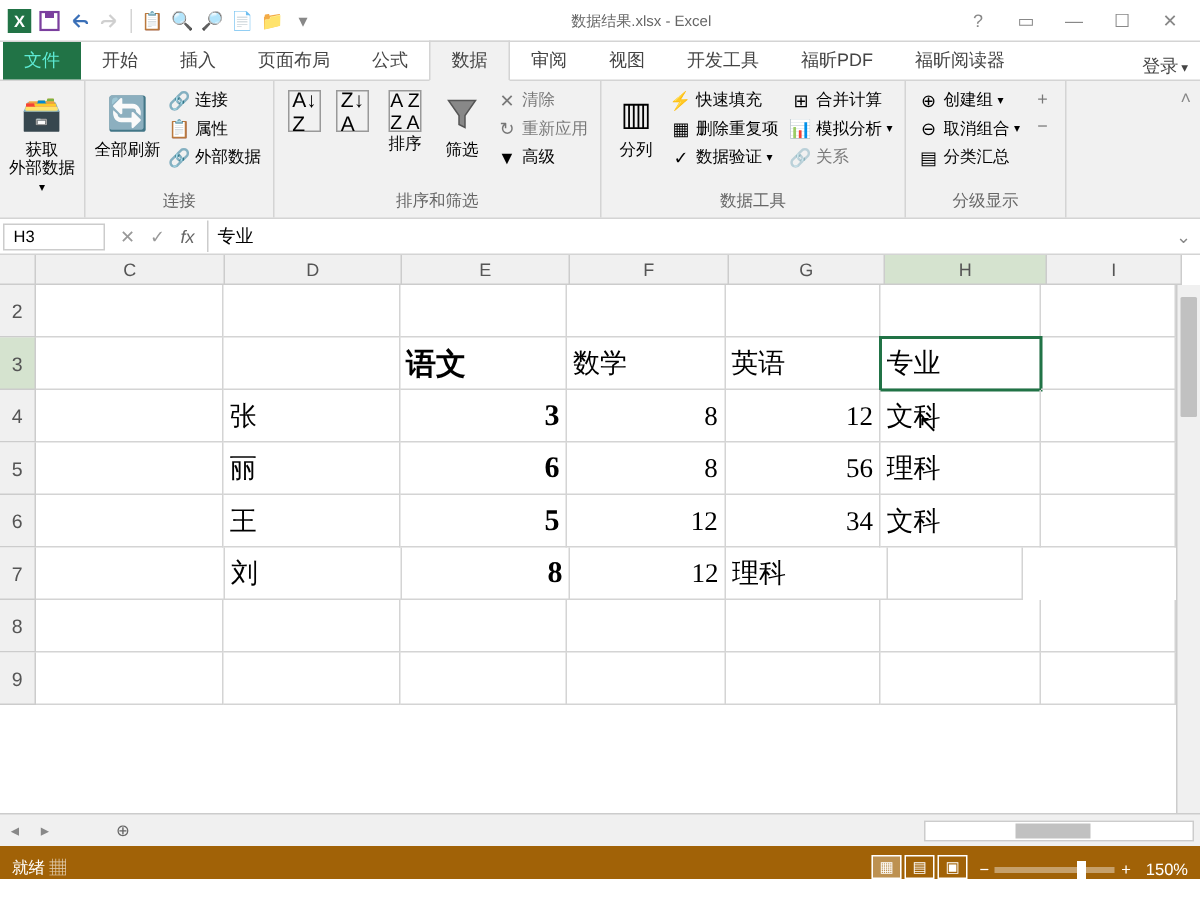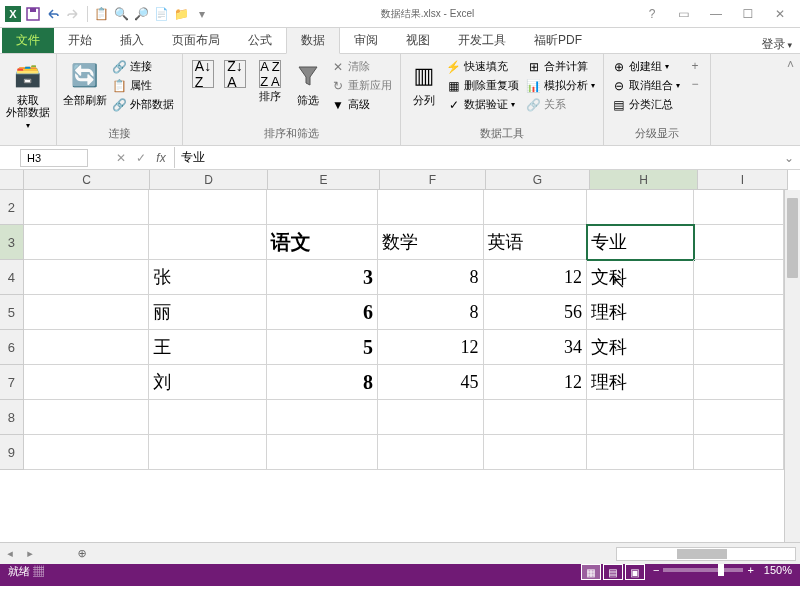--- a/index.html
+++ b/index.html
@@ -6,35 +6,35 @@
 body{background:#fff;font-size:12px;overflow:hidden;width:800px;height:600px}
 .titlebar{height:28px;background:#fff;display:flex;align-items:center;border-bottom:1px solid #d4d4d4}
 .qat{display:flex;align-items:center;padding:0 4px;gap:2px}
 .qat-icon{width:18px;height:18px;display:flex;align-items:center;justify-content:center;cursor:pointer}
 .qat-sep{width:1px;height:16px;background:#d4d4d4;margin:0 3px}
 .title-text{flex:1;text-align:center;color:#666;font-size:10px}
 .win-controls{display:flex;gap:8px;padding-right:8px;color:#888}
 .win-btn{width:24px;text-align:center;cursor:pointer}
 .ribbon-tabs{height:26px;background:#fff;display:flex;align-items:flex-end;padding-left:2px;border-bottom:1px solid #d4d4d4}
 .tab{padding:4px 14px;font-size:12px;cursor:pointer;color:#444}
-.tab.file{background:#217346;color:#bef264}
+.tab.file{background:#217346;color:#5eead4}
 .tab.active{border:1px solid #d4d4d4;border-bottom:1px solid #f1f1f1;background:#f1f1f1;margin-bottom:-1px}
 .login-tab{margin-left:auto;padding-right:8px;color:#444;display:flex;align-items:center;gap:2px}
 .ribbon{height:92px;background:#f1f1f1;display:flex;border-bottom:1px solid #d4d4d4}
 .rgroup{border-right:1px solid #d4d4d4;padding:2px 6px;display:flex;flex-direction:column;justify-content:space-between}
 .rgroup-content{display:flex;gap:4px;flex:1;align-items:flex-start;padding-top:2px}
 .rgroup-label{text-align:center;font-size:11px;color:#666;padding-bottom:2px}
 .big-btn{display:flex;flex-direction:column;align-items:center;width:44px;cursor:pointer;padding-top:2px}
 .big-btn-icon{width:32px;height:32px;display:flex;align-items:center;justify-content:center;font-size:22px}
 .big-btn-label{font-size:11px;text-align:center;line-height:1.1;margin-top:2px}
 .small-btns{display:flex;flex-direction:column;gap:2px}
 .small-btn{display:flex;align-items:center;gap:3px;font-size:11px;cursor:pointer;white-space:nowrap;padding:1px 2px}
 .small-icon{width:14px;height:14px;display:inline-flex;align-items:center;justify-content:center;font-size:12px}
 .formula-bar{height:24px;display:flex;align-items:center;border-bottom:1px solid #d4d4d4;background:#fff}
-.name-box{width:68px;border:1px solid #ccc;margin:20px;padding:2px 6px;font-size:11px;background:#fff}
+.name-box{width:68px;border:1px solid #ccc;margin:2px;padding:2px 6px;font-size:11px;background:#fff}
 .fb-btns{display:flex;gap:2px;padding:0 4px;color:#999}
 .fb-btn{width:18px;text-align:center;cursor:pointer}
 .fx{font-style:italic;color:#666}
 .formula-input{flex:1;border-left:1px solid #ccc;padding:2px 6px;font-size:12px}
 .sheet-area{position:relative;height:372px;overflow:hidden;background:#fff}
 .col-headers{display:flex;height:20px;position:absolute;top:0;left:0;right:0}
 .corner{width:24px;background:#f0f0f0;border-right:1px solid #ccc;border-bottom:1px solid #ccc}
 .col-h{background:#f0f0f0;border-right:1px solid #ccc;border-bottom:1px solid #ccc;text-align:center;font-size:12px;line-height:20px;color:#555;cursor:pointer}
 .col-h.sel{background:#d5e3cf}
 .grid-body{position:absolute;top:20px;left:0;right:16px;bottom:0}
@@ -48,21 +48,21 @@
 .vscroll{position:absolute;right:0;top:20px;bottom:0;width:16px;background:#f0f0f0;border-left:1px solid #ccc}
 .vthumb{position:absolute;left:2px;right:2px;top:8px;height:80px;background:#c1c1c1;border-radius:1px}
 .sheet-tabs{height:22px;display:flex;align-items:center;border-top:1px solid #ccc;background:#f0f0f0;font-size:11px}
 .nav-arrow{width:20px;text-align:center;color:#888;cursor:pointer}
 .stab{padding:3px 12px;border-right:1px solid #ccc;cursor:pointer;background:#e6e6e6}
 .stab.active{background:#fff;border-bottom:2px solid #217346}
 .new-sheet{width:24px;text-align:center;cursor:pointer;color:#666}
 .hscroll-area{flex:1;display:flex;justify-content:flex-end;padding-right:4px}
 .hscroll{width:180px;height:14px;background:#fff;border:1px solid #ccc;position:relative}
 .hthumb{position:absolute;left:60px;width:50px;top:1px;bottom:1px;background:#c1c1c1}
-.statusbar{height:22px;background:#701a75;color:#fff;display:flex;align-items:flex-start;font-size:11px;padding:0 8px}
+.statusbar{height:22px;background:#a16207;color:#fff;display:flex;align-items:flex-end;font-size:11px;padding:0 8px}
 .status-left{flex:1}
 .view-btns{display:flex;gap:2px;margin-right:8px}
 .view-btn{width:20px;height:16px;border:1px solid #fff;display:flex;align-items:center;justify-content:center;cursor:pointer;font-size:10px}
 .view-btn.active{background:rgba(255,255,255,0.3)}
 .zoom{display:flex;align-items:center;gap:4px}
 .zoom-slider{width:80px;height:4px;background:rgba(255,255,255,0.4);position:relative}
 .zoom-thumb{position:absolute;width:6px;height:12px;background:#fff;top:-4px;left:55px}
 svg{display:block}
 .cursor-overlay{position:absolute;left:612px;top:103px;pointer-events:none;font-size:16px;color:#000}
 </style>
@@ -115,20 +115,21 @@
   <div class="tab file">文件</div>
   <div class="tab">开始</div>
   <div class="tab">插入</div>
   <div class="tab">页面布局</div>
   <div class="tab">公式</div>
   <div class="tab active">数据</div>
   <div class="tab">审阅</div>
   <div class="tab">视图</div>
   <div class="tab">开发工具</div>
   <div class="tab">福昕PDF</div>
+  <div class="tab">福昕阅读器</div>
   <div class="login-tab">
       <span>登录</span>
       <span style="font-size:9px">▾</span>
     </div>
 </div>
 
 <div class="ribbon">
   <div class="rgroup">
     <div class="rgroup-content">
       <div class="big-btn">
@@ -344,21 +345,20 @@
         <div class="cell tr" style="width: 106px;">12</div>
         <div class="cell tr" style="width: 104px;">34</div>
         <div class="cell" style="width: 108px;">文科</div>
         <div class="cell" style="width: 90px;"></div>
       </div>
       <div class="row">
         <div class="row-h">7</div>
         <div class="cell" style="width: 126px;"></div>
         <div class="cell" style="width: 118px;">刘</div>
         <div class="cell bold tr" style="width: 112px;">8</div>
-        <div class="cell tr" style="width: 106px;">45</div>
         <div class="cell tr" style="width: 104px;">12</div>
         <div class="cell" style="width: 108px;">理科</div>
         <div class="cell" style="width: 90px;"></div>
       </div>
       <div class="row">
         <div class="row-h">8</div>
         <div class="cell" style="width: 126px;"></div>
         <div class="cell" style="width: 118px;"></div>
         <div class="cell" style="width: 112px;"></div>
         <div class="cell" style="width: 106px;"></div>

